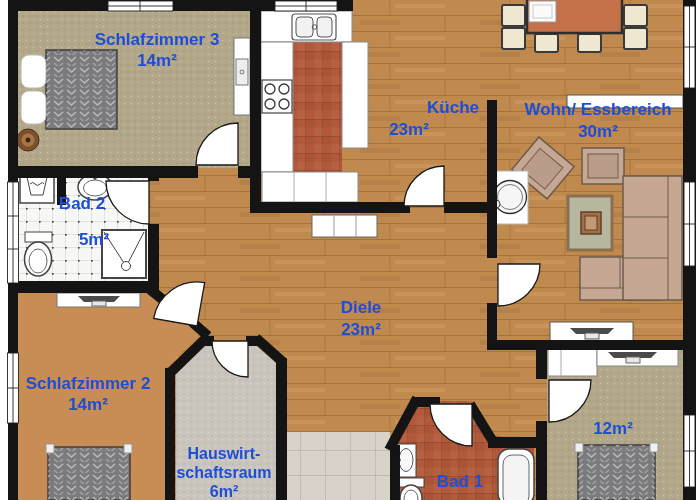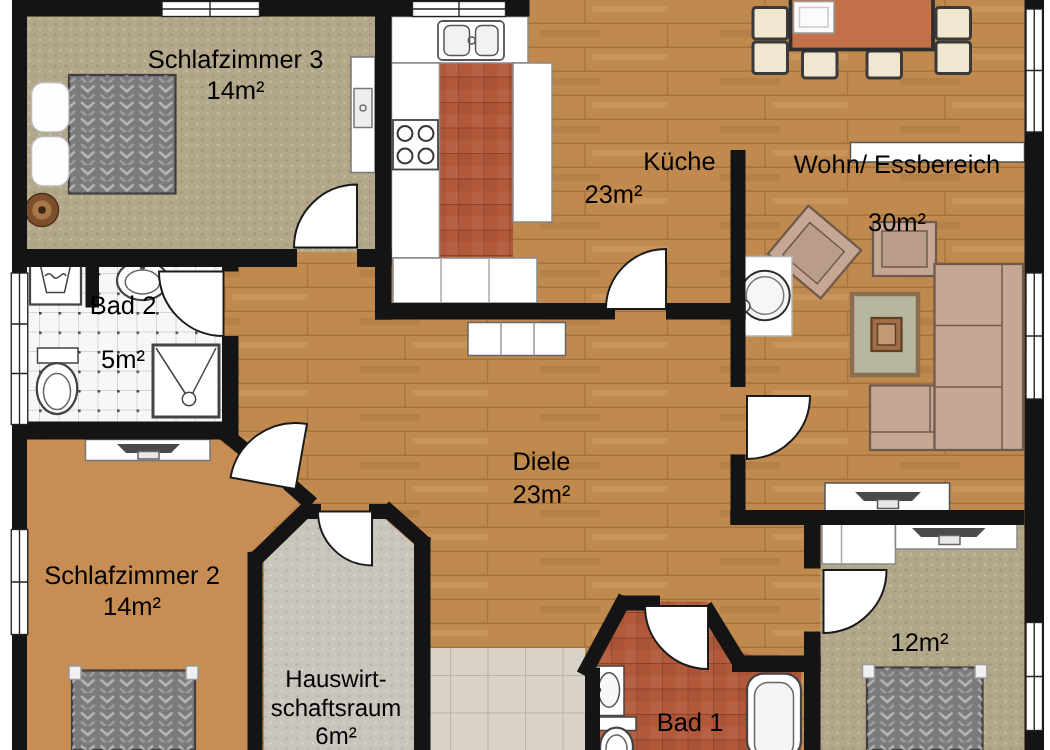--- a/index.html
+++ b/index.html
@@ -1,21 +1,21 @@
 <!DOCTYPE html>
 <html><head>
 <meta charset="utf-8">
 <style>
   html,body{margin:0;padding:0;background:#ffffff;}
   #plan{position:relative;width:700px;height:500px;background:#fff;overflow:hidden;
         font-family:"Liberation Sans",sans-serif;}
   #plan svg{position:absolute;left:0;top:0;}
   #labels{position:absolute;left:0;top:0;width:700px;height:500px;}
   .rlabel{position:absolute;transform:translateX(-50%);white-space:nowrap;
-          color:#000000;font-size:17px;line-height:20px;font-family:"Liberation Sans",sans-serif;}
+          color:#1d4ed8;font-size:17px;line-height:20px;font-family:"Liberation Sans",sans-serif;font-weight:bold;}
   .rlabel.small{font-size:16px;margin-top:34px;}
 </style>
 </head>
 <body>
 
 <div id="plan">
 <svg width="700" height="500" viewBox="0 0 700 500">
 <defs>
   <pattern id="pWood" width="120" height="32" patternUnits="userSpaceOnUse">
     <path d="M0,15.5H120M0,31.5H120" stroke="rgba(90,50,12,0.28)" stroke-width="1" fill="none"></path>
@@ -324,24 +324,24 @@
 </svg>
 
 <div id="labels">
   <div class="rlabel" style="left:157px;top:30px;">Schlafzimmer 3</div>
   <div class="rlabel" style="left:157px;top:51px;">14m²</div>
 
   <div class="rlabel" style="left:409px;top:98px;margin-left:44px;">Küche</div>
   <div class="rlabel" style="left:409px;top:120px;">23m²</div>
 
   <div class="rlabel" style="left:598px;top:100px;text-align:right;">Wohn/ Essbereich</div>
-  <div class="rlabel" style="left:598px;top:122px;margin-top:17px;">30m²</div>
+  <div class="rlabel" style="left:598px;top:122px;">30m²</div>
 
   <div class="rlabel" style="left:82px;top:194px;">Bad 2</div>
-  <div class="rlabel" style="left:82px;top:230px;text-align:center;">5m²</div>
+  <div class="rlabel" style="left:94px;top:230px;text-align:center;">5m²</div>
 
   <div class="rlabel" style="left:361px;top:298px;">Diele</div>
   <div class="rlabel" style="left:361px;top:320px;">23m²</div>
 
   <div class="rlabel" style="left:88px;top:374px;">Schlafzimmer 2</div>
   <div class="rlabel" style="left:88px;top:395px;">14m²</div>
 
   <div class="rlabel small" style="left:224px;top:410px;">Hauswirt-</div>
   <div class="rlabel small" style="left:224px;top:429px;">schaftsraum</div>
   <div class="rlabel small" style="left:224px;top:448px;">6m²</div>

